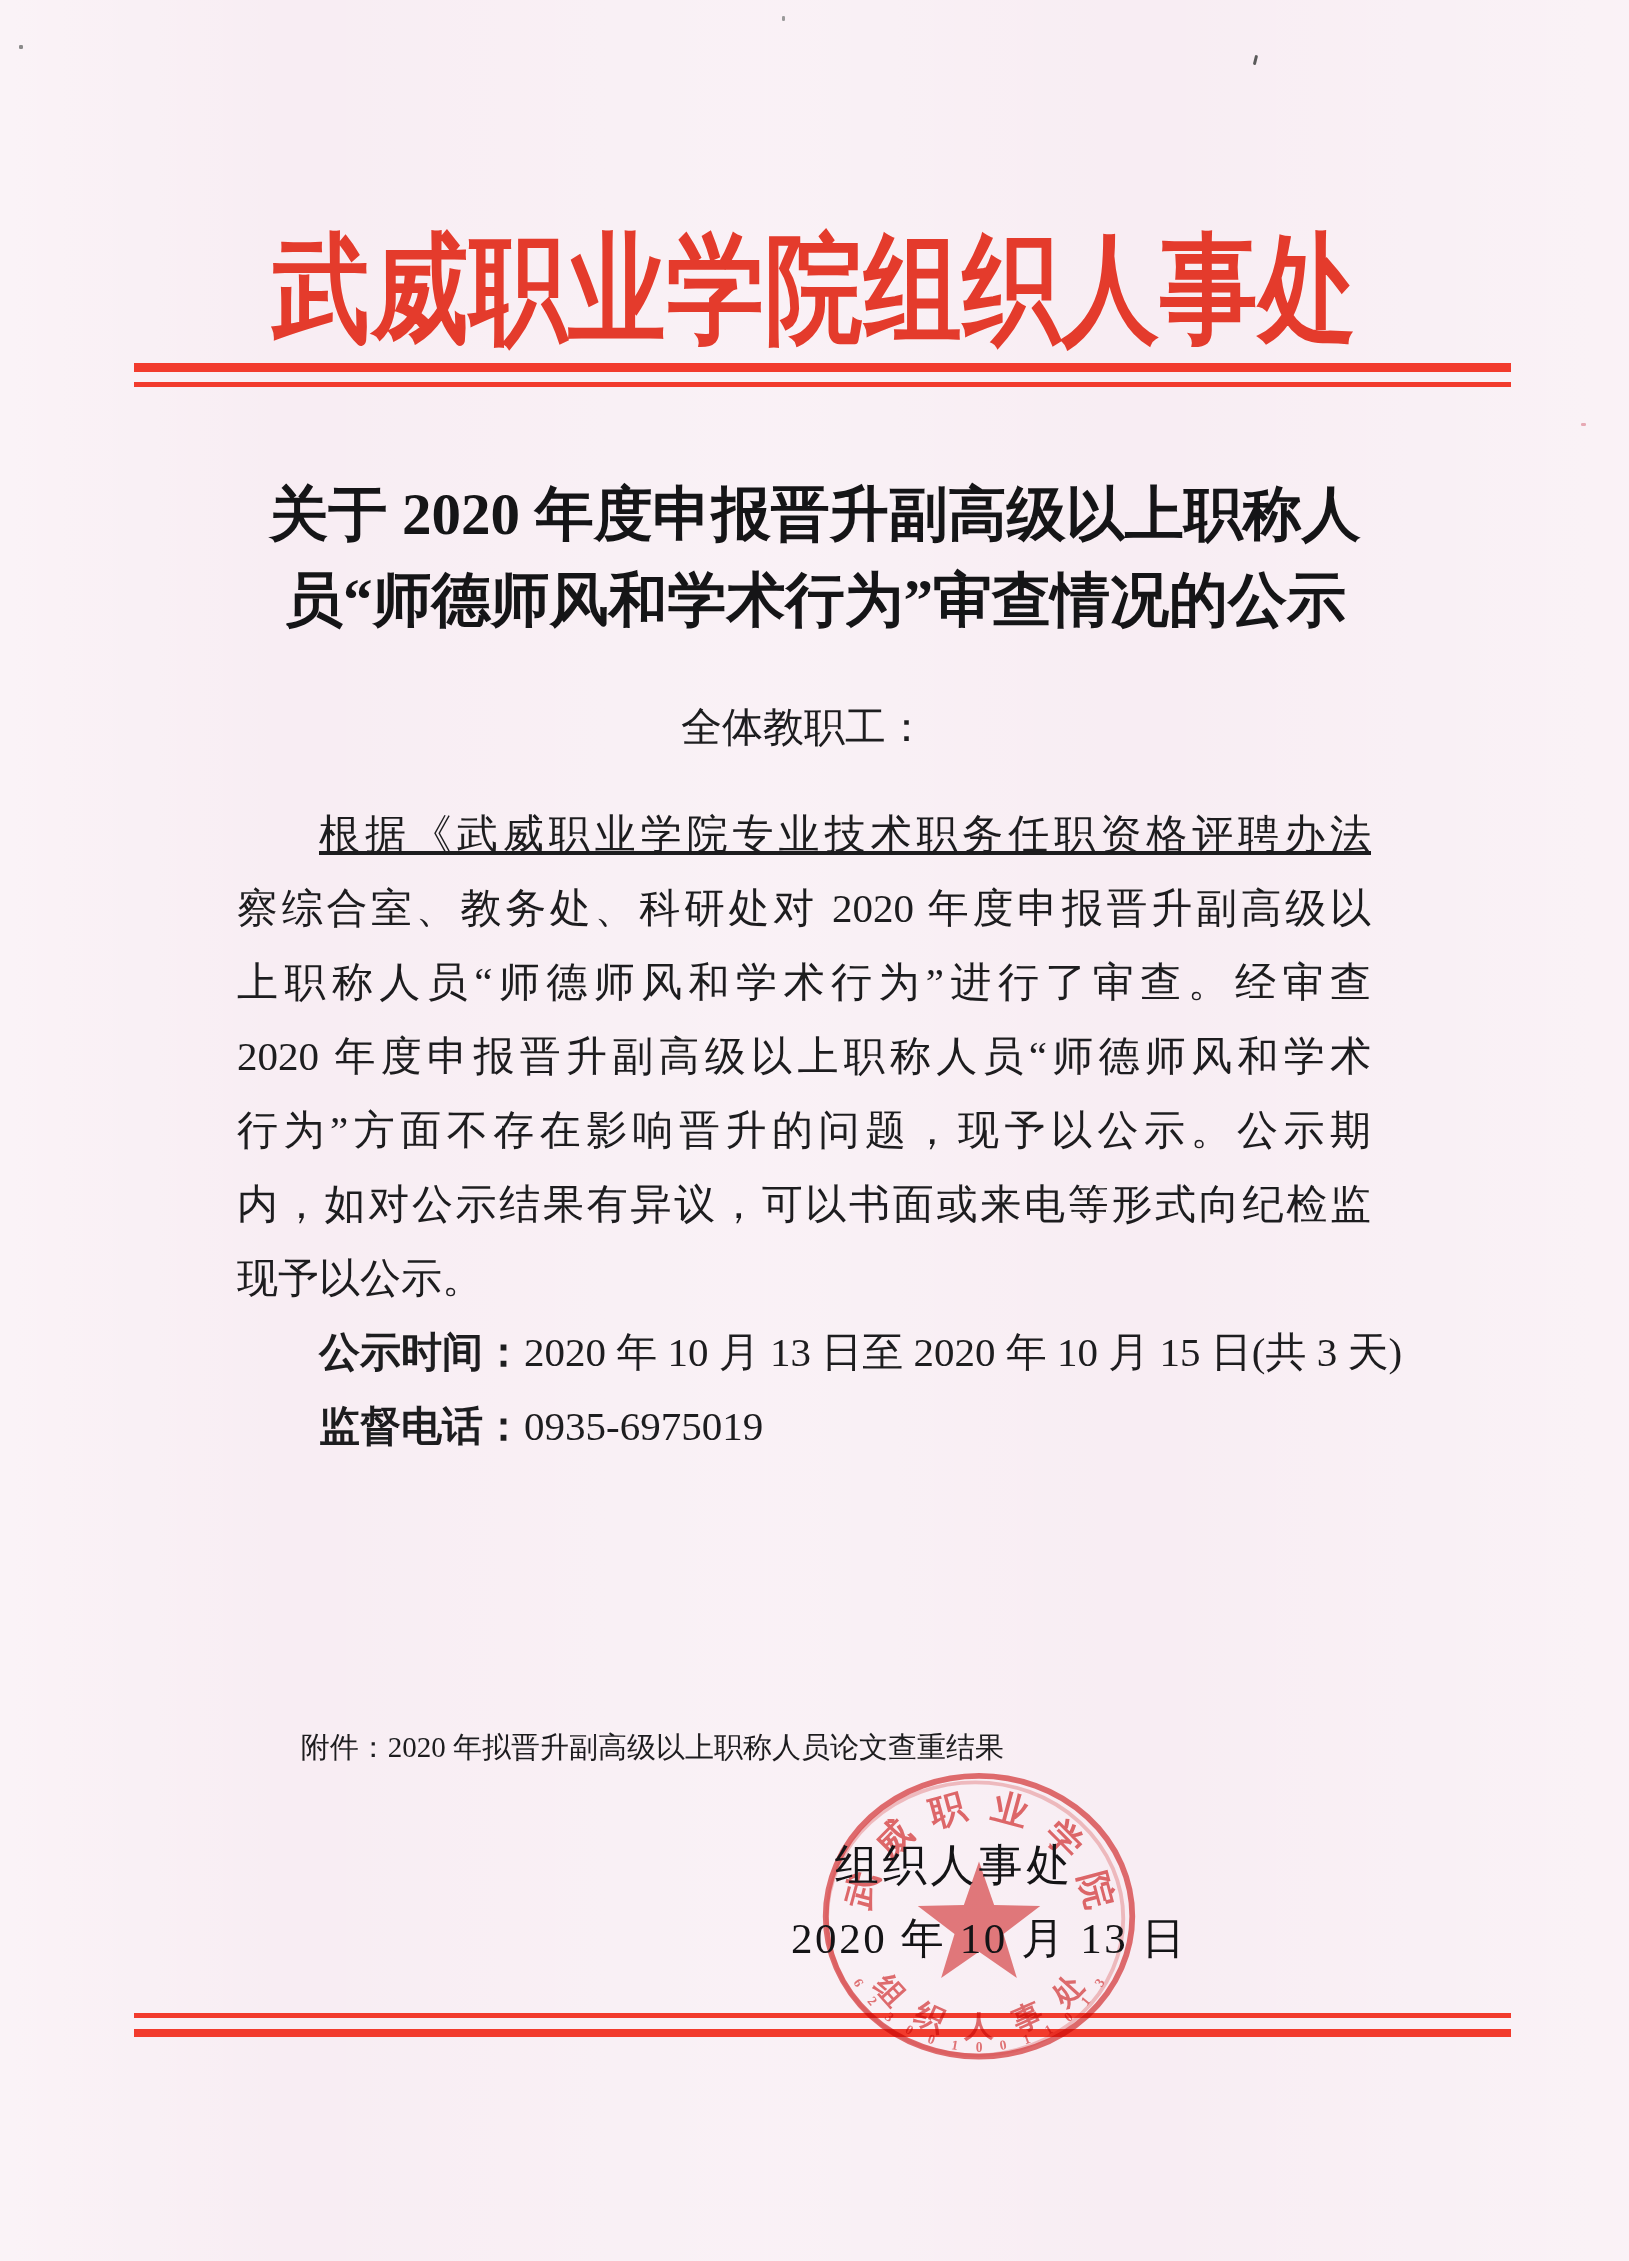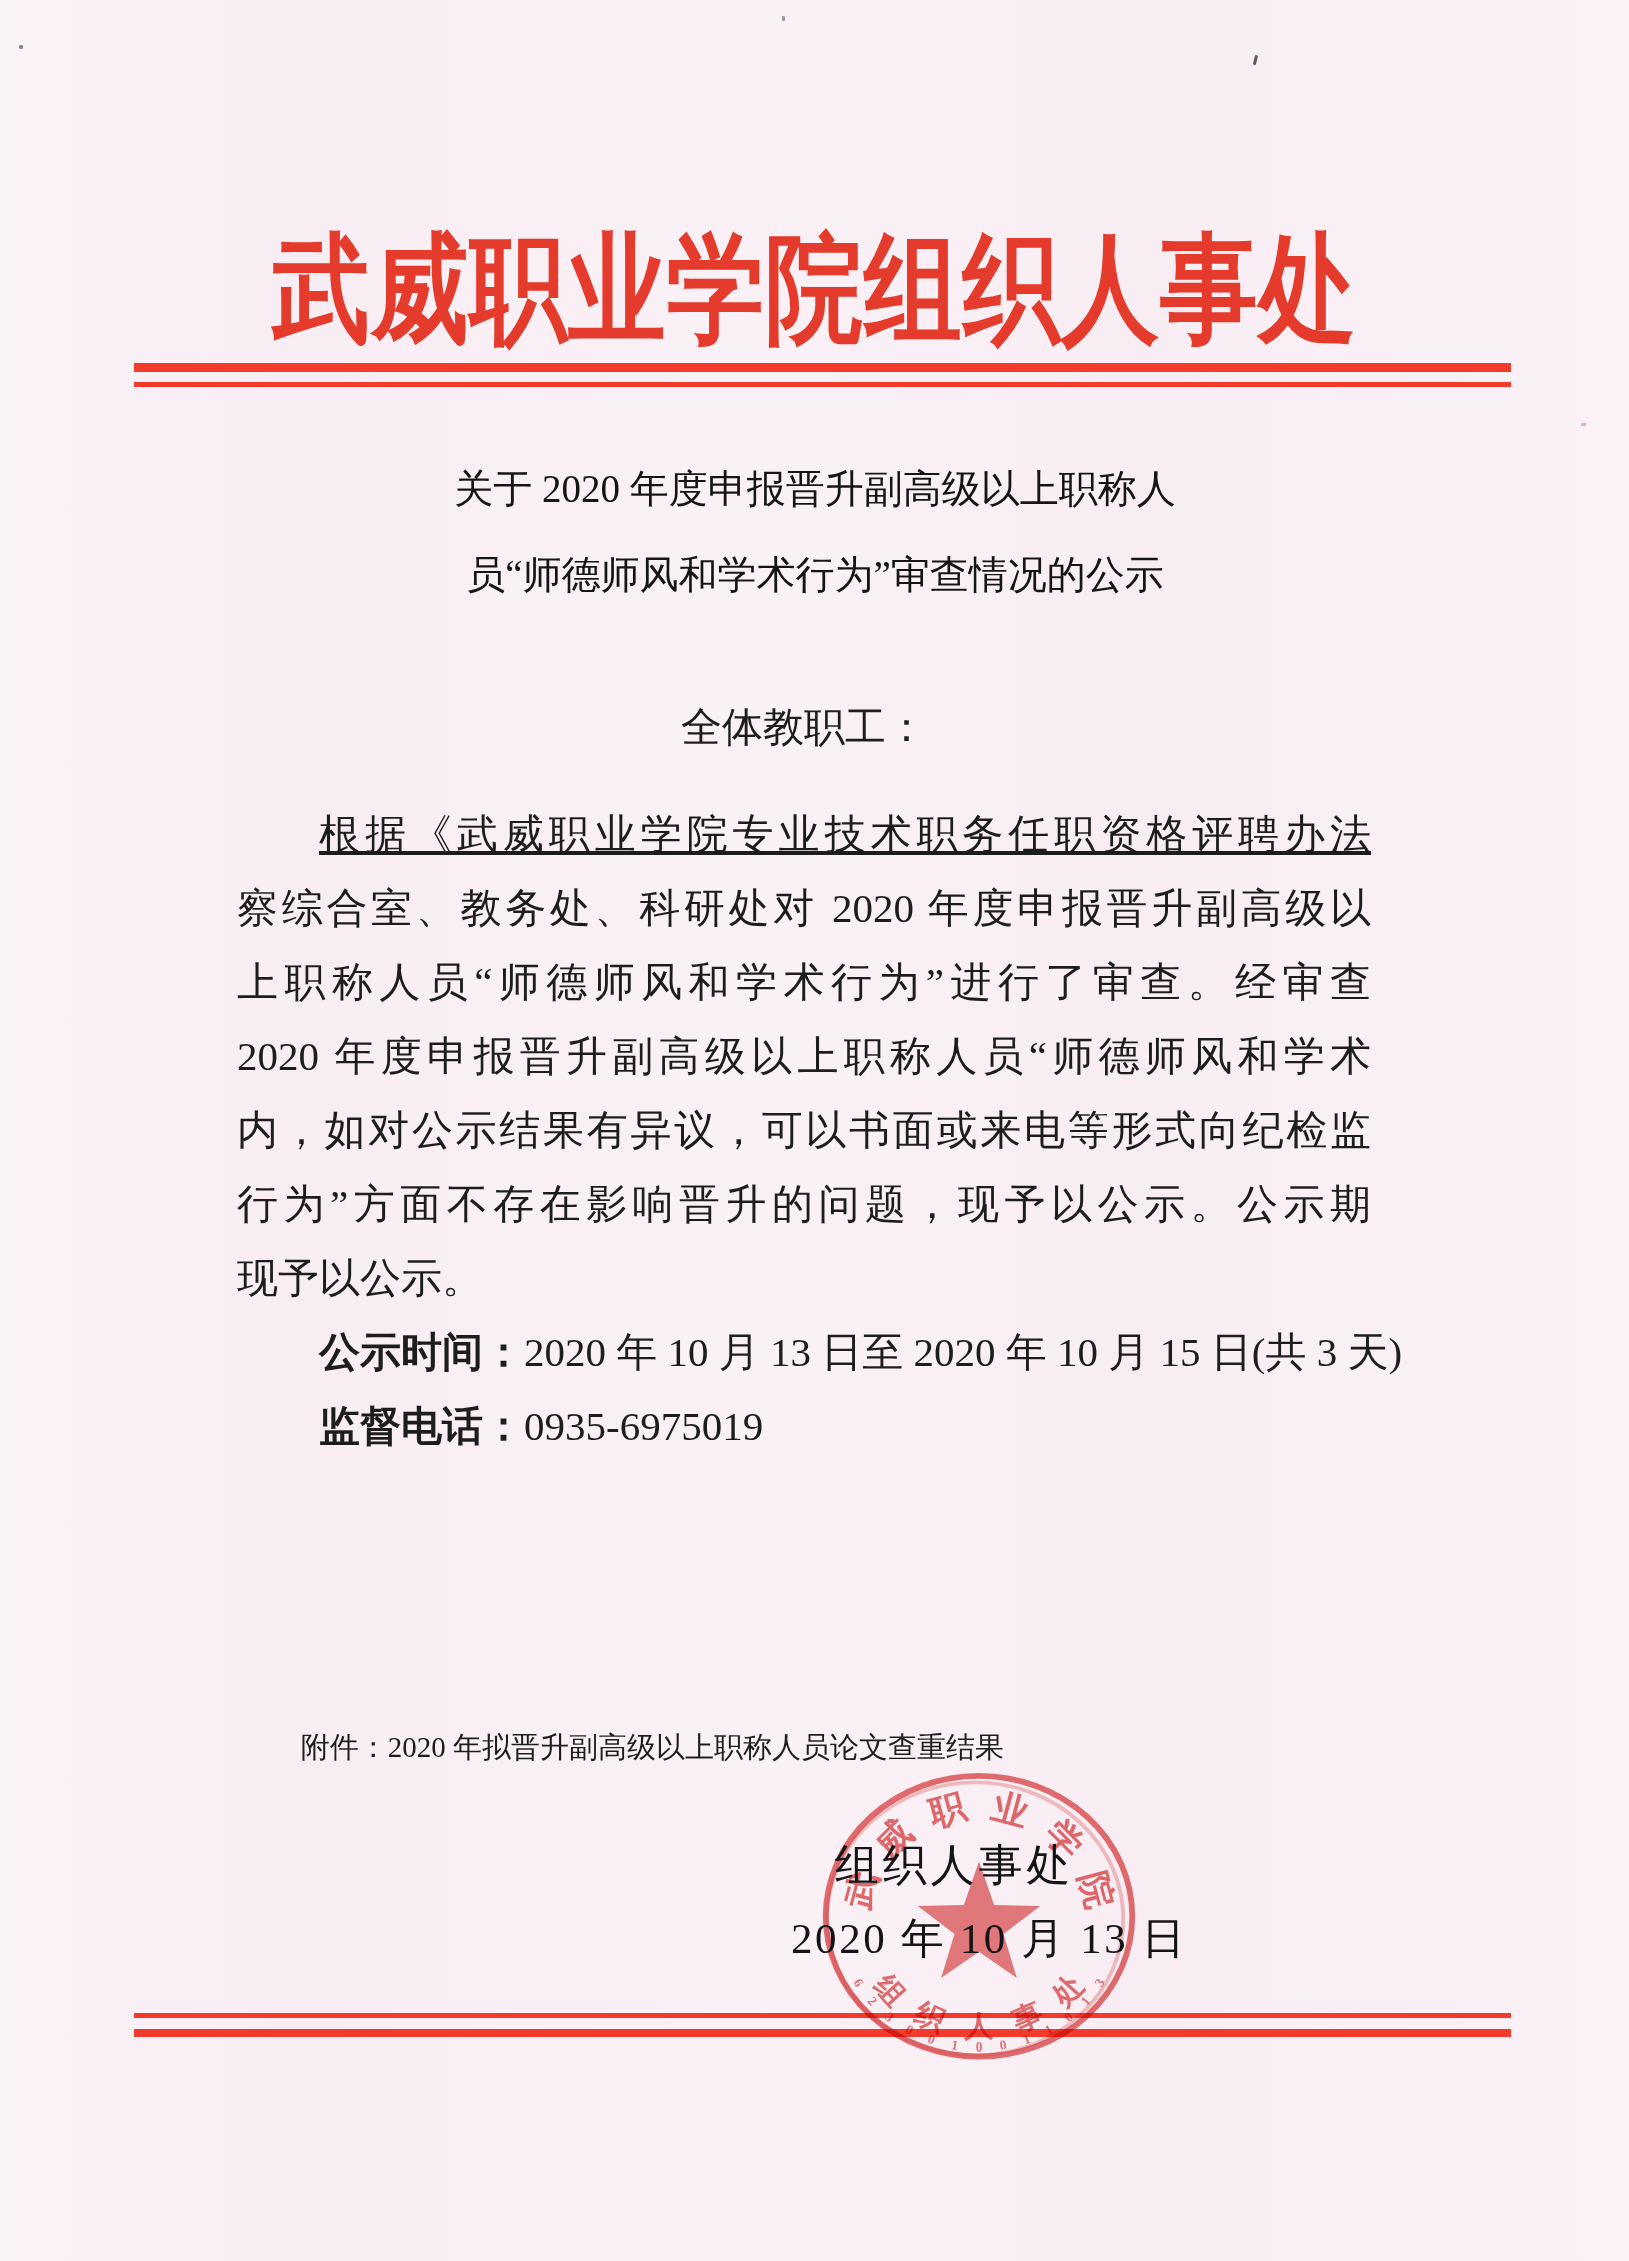--- a/index.html
+++ b/index.html
@@ -13,22 +13,22 @@
   .masthead{position:absolute;top:213px;left:64px;width:1502px;height:155px;
             display:flex;align-items:center;justify-content:center;}
   .masthead-text{font-size:119px;font-weight:bold;color:#e43b2c;white-space:nowrap;
                  transform:scaleX(0.82);transform-origin:center;letter-spacing:1.3px;}
   .rule{position:absolute;left:134px;width:1377px;background:#f23b2d;}
   .rule.r1{top:363px;height:9px;}
   .rule.r2{top:382px;height:5.2px;}
   .rule.r3{top:2013px;height:5.2px;z-index:1;}
   .rule.r4{top:2029px;height:8.4px;z-index:1;}
   
-  .doc-title{position:absolute;top:446px;left:129px;width:1372px;text-align:center;
-             font-size:39px;font-weight:normal;color:#151517;line-height:86px;}
+  .doc-title{position:absolute;top:471px;left:129px;width:1372px;text-align:center;
+             font-size:59px;font-weight:bold;color:#151517;line-height:86px;}
   
   .content{position:absolute;left:237px;top:698px;width:1134px;color:#1d1d1f;z-index:3;}
   .salutation{font-size:41px;line-height:59px;text-align:center;}
   .bodyblock{position:absolute;top:99px;left:0;width:1134px;}
   .bline{font-size:41px;line-height:74px;text-align:justify;text-align-last:justify;}
   .bline.indent{text-indent:2em;text-decoration:underline;}
   .bline.last{text-align-last:left;}
   .nline{font-size:41px;line-height:74px;padding-left:2em;white-space:nowrap;}
   .nlabel{font-family:"Liberation Sans","DejaVu Sans",sans-serif;font-weight:bold;text-align:right;}
   .attachment{position:absolute;left:237px;top:1710px;width:1225px;font-size:29px;
@@ -65,22 +65,22 @@
     <div>员“师德师风和学术行为”审查情况的公示</div>
   </div>
 
   <div class="content">
     <div class="salutation">全体教职工：</div>
     <div class="bodyblock">
       <div class="bline indent">根据《武威职业学院专业技术职务任职资格评聘办法</div>
       <div class="bline">察综合室、教务处、科研处对 2020 年度申报晋升副高级以</div>
       <div class="bline">上职称人员“师德师风和学术行为”进行了审查。经审查</div>
       <div class="bline">2020 年度申报晋升副高级以上职称人员“师德师风和学术</div>
+      <div class="bline">行为”方面不存在影响晋升的问题，现予以公示。公示期</div>
       <div class="bline">内，如对公示结果有异议，可以书面或来电等形式向纪检监</div>
-      <div class="bline">行为”方面不存在影响晋升的问题，现予以公示。公示期</div>
       <div class="bline last">现予以公示。</div>
       <div class="nline">
         <span class="nlabel">公示时间：</span><span>2020 年 10 月 13 日至 2020 年 10 月 15 日(共 3 天)</span>
       </div>
       <div class="nline">
         <span class="nlabel">监督电话：</span><span>0935-6975019</span>
       </div>
     </div>
   </div>
 

